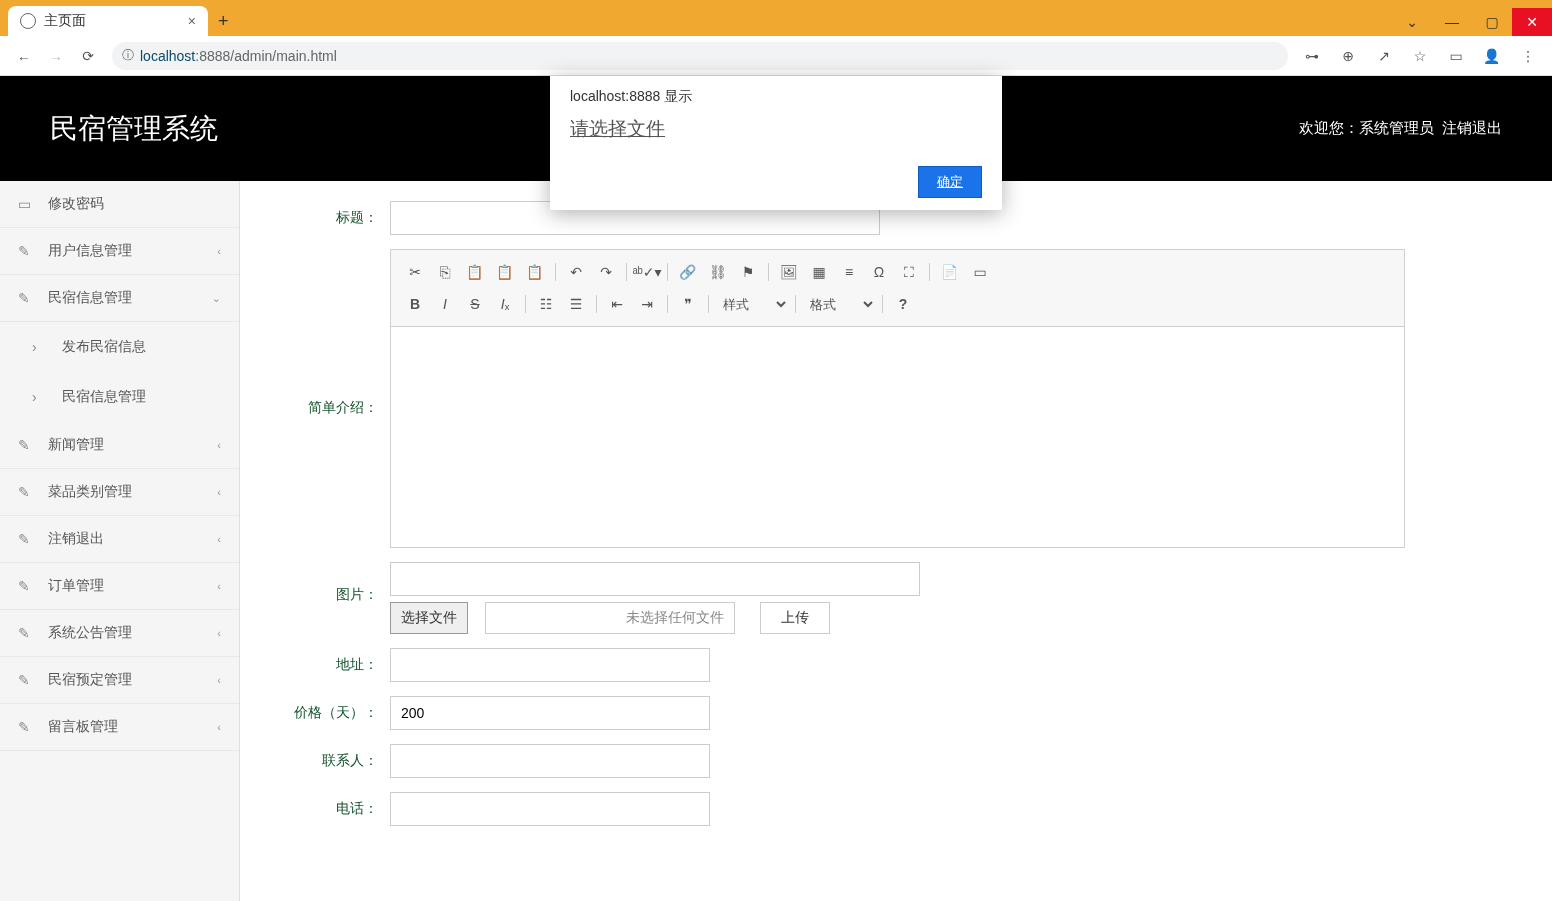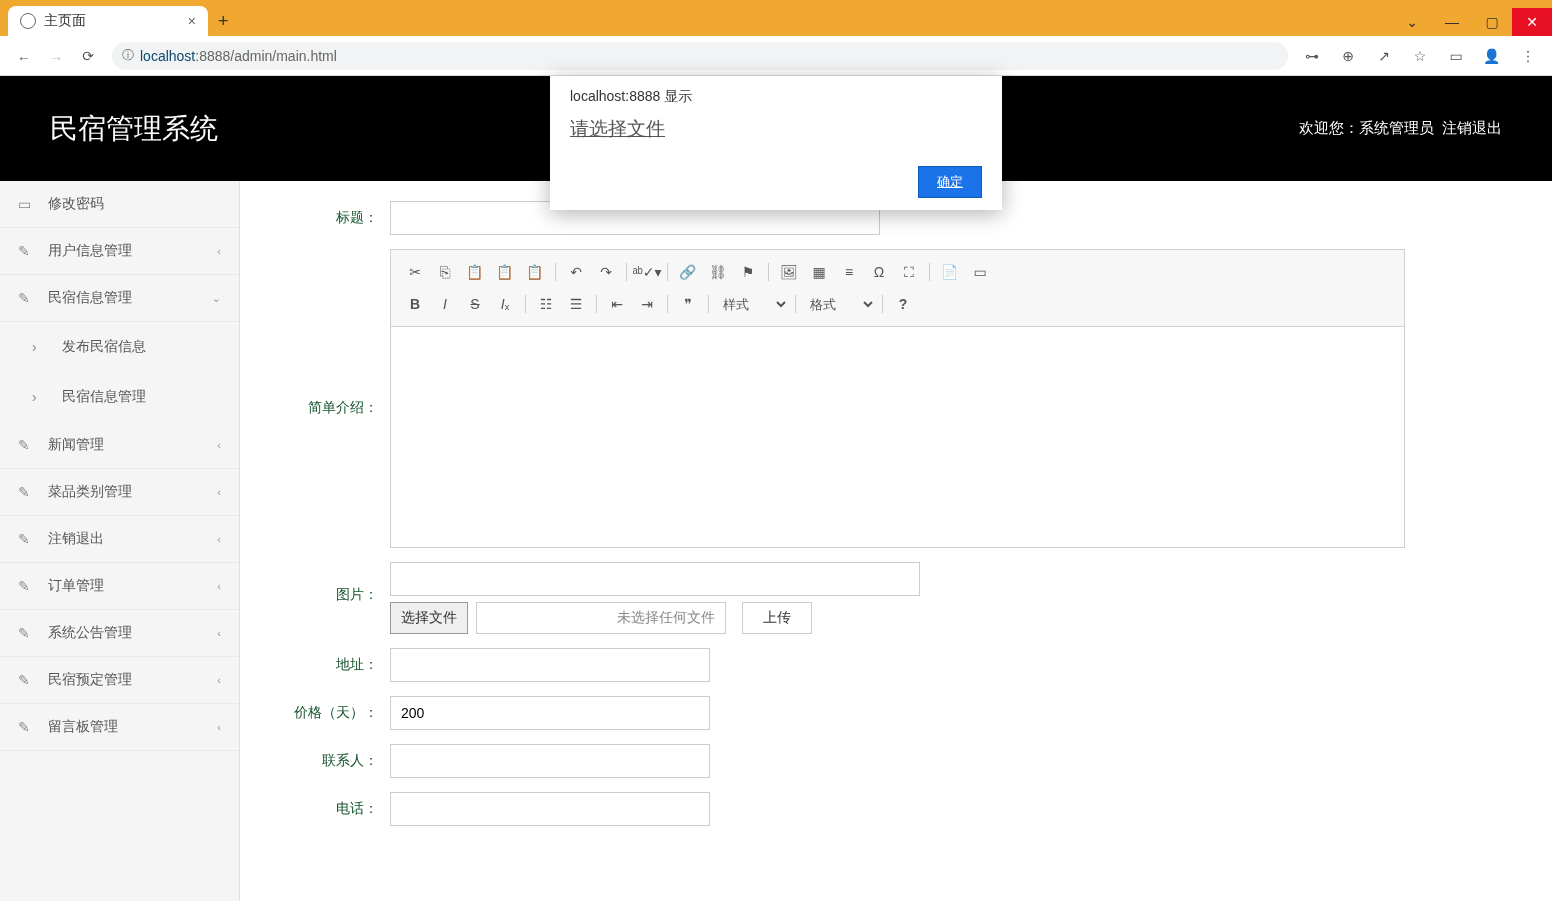--- a/index.html
+++ b/index.html
@@ -47,21 +47,21 @@
     
     .editor { border: 1px solid #d0d0d0; width: 1015px; }
     .editor-toolbar { background: #f7f7f7; border-bottom: 1px solid #d0d0d0; padding: 6px 10px; }
     .toolbar-row { display: flex; align-items: center; gap: 2px; padding: 4px 0; flex-wrap: wrap; }
     .tb-btn { width: 28px; height: 24px; display: flex; align-items: center; justify-content: center; cursor: pointer; color: #555; font-size: 14px; }
     .tb-sep { width: 1px; height: 18px; background: #ccc; margin: 0 4px; }
     .tb-select { border: none; background: transparent; font-size: 13px; padding: 2px 24px 2px 4px; color: #555; min-width: 70px; }
     .editor-body { min-height: 220px; background: #fff; padding: 10px; }
     
     
-    .file-row { display: flex; gap: 8px; align-items: center; margin-top: 6px; }
+    .file-row { display: flex; gap: 17px; align-items: center; margin-top: 6px; }
     .file-btn { border: 1px solid #999; background: #efefef; padding: 6px 10px; cursor: pointer; }
     .file-label { color: #888; border: 1px solid #ccc; padding: 6px 10px; flex: 0 0 250px; text-align: right; }
     .upload-btn { border: 1px solid #ccc; background: #fff; padding: 6px 20px; cursor: pointer; margin-left: 8px; }
     
     
     .dialog-overlay { position: fixed; top: 76px; left: 50%; transform: translateX(-50%); width: 452px; background: #fff; box-shadow: 0 4px 20px rgba(0,0,0,0.3); z-index: 1000; padding: 12px 20px; }
     .dialog-title { font-size: 14px; margin-bottom: 10px; }
     .dialog-msg { font-size: 19px; color: #555; margin-bottom: 24px; text-decoration: underline; }
     .dialog-actions { display: flex; justify-content: flex-end; }
     .dialog-ok { background: #1a73e8; border: 1px solid #0d5cc0; color: #fff; padding: 6px 18px; cursor: pointer; font-size: 13px; text-decoration: underline; }

